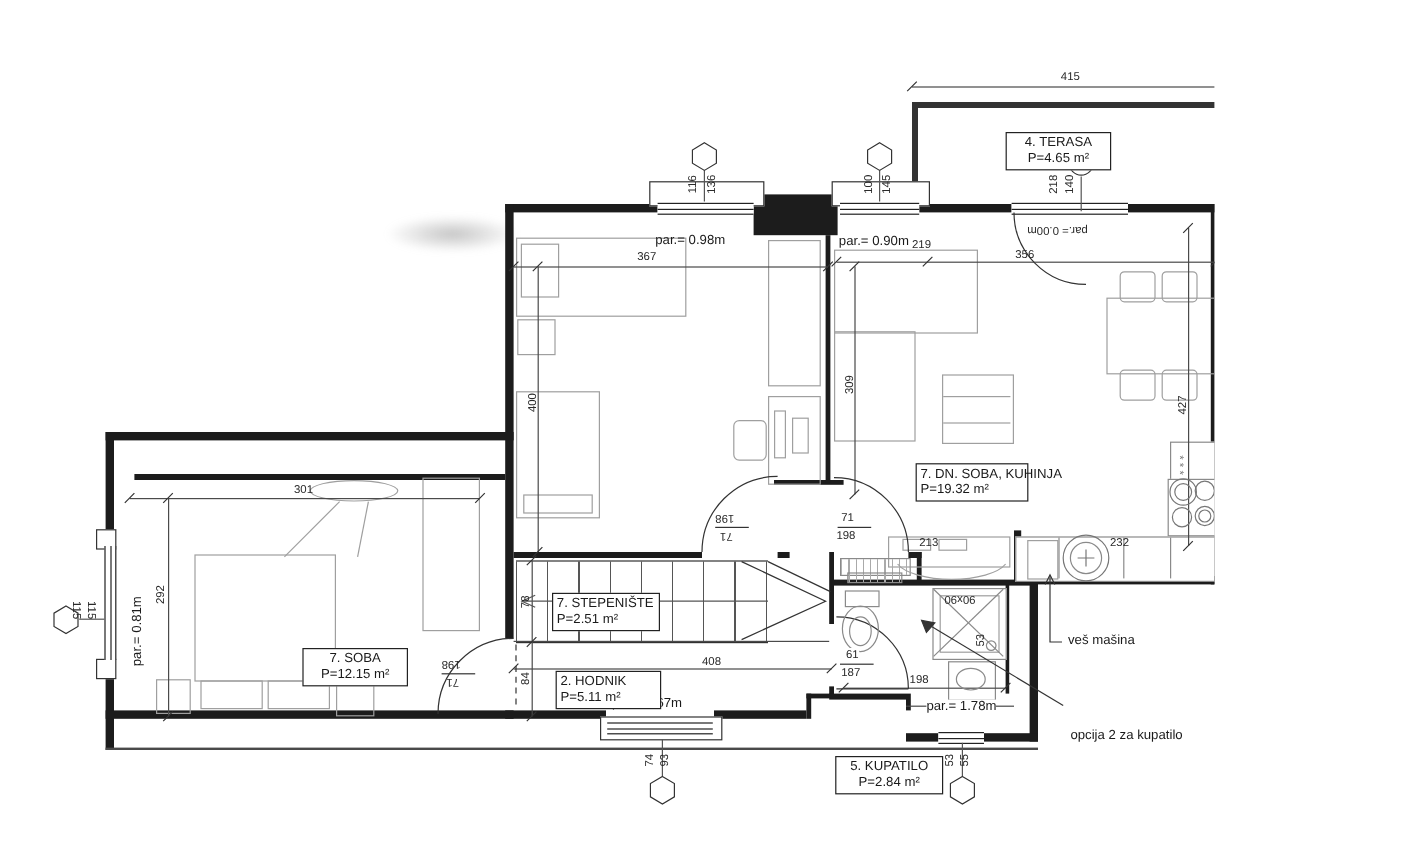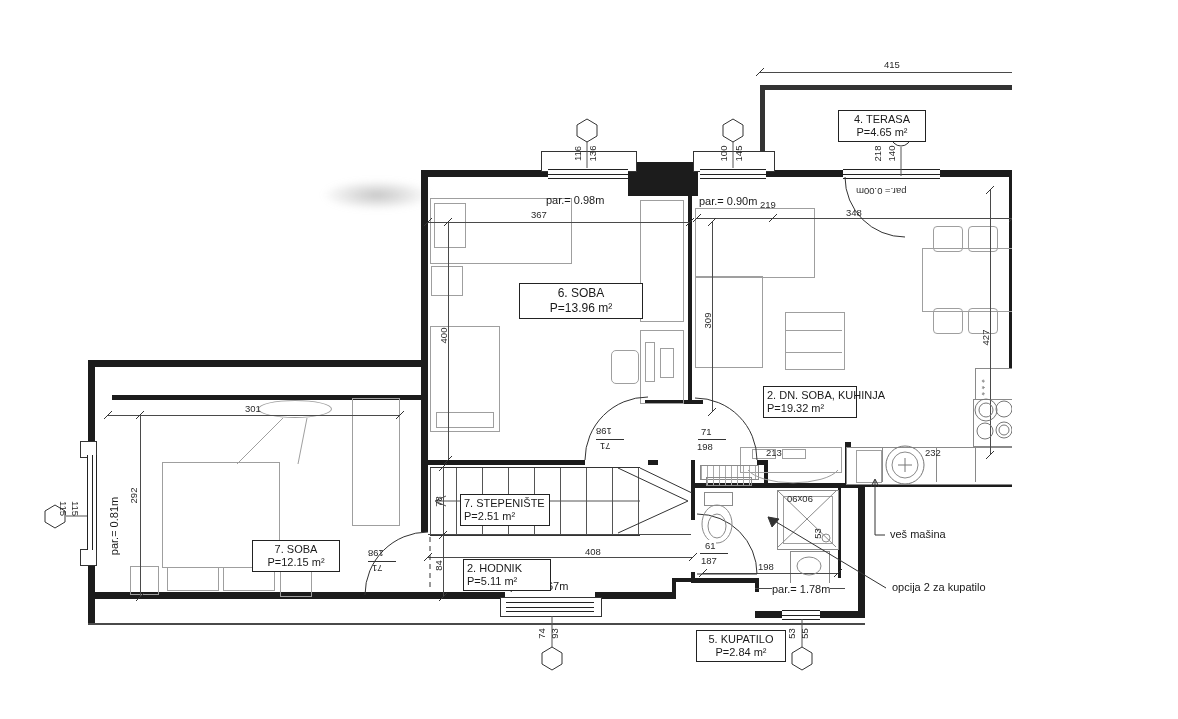--- a/index.html
+++ b/index.html
@@ -227,21 +227,21 @@
   <div class="d rv" style="left:585px;top:148px;">136</div>
   <div class="d rv" style="left:716px;top:148px;">100</div>
   <div class="d rv" style="left:731px;top:148px;">145</div>
   <div class="d rv" style="left:884px;top:148px;">140</div>
   <div class="d rv" style="left:870px;top:148px;">218</div>
   <div class="d ud" style="left:856px;top:186px;">par.= 0.00m</div>
   <div class="t" style="left:546px;top:194px;">par.= 0.98m</div>
   <div class="d" style="left:531px;top:209px;">367</div>
   <div class="t" style="left:699px;top:195px;">par.= 0.90m</div>
   <div class="d" style="left:760px;top:199px;">219</div>
-  <div class="d" style="left:846px;top:207px;">348</div>
+  <div class="d" style="left:846px;top:207px;">356</div>
   <div class="d rv" style="left:436px;top:330px;">400</div>
   <div class="d rv" style="left:700px;top:315px;">309</div>
   <div class="d rv" style="left:978px;top:332px;">427</div>
   <div class="d" style="left:245px;top:403px;">301</div>
   <div class="d rv" style="left:126px;top:490px;">292</div>
   <div class="t rv" style="left:85px;top:520px;">par.= 0.81m</div>
   <div class="d rv2" style="left:56px;top:503px;">115</div>
   <div class="d rv2" style="left:68px;top:503px;">115</div>
   <div class="d rv" style="left:433px;top:496px;">78</div>
   <div class="d rv" style="left:433px;top:560px;">84</div>
@@ -273,41 +273,37 @@
   <div class="d rv" style="left:536px;top:628px;">74</div>
   <div class="d rv" style="left:549px;top:628px;">93</div>
   <div class="d rv" style="left:786px;top:628px;">53</div>
   <div class="d rv" style="left:799px;top:628px;">55</div>
   <div class="d rv2" style="left:974px;top:382px;color:#777;">* * *</div>
 
   <div class="box" style="left:838px;top:110px;width:80px;">
     <div>4. TERASA</div>
     <div>P=4.65  m²</div>
   </div>
-  <div class="box" style="left:519px;top:283px;width:116px;font-size:12px;line-height:15px;">
-    <div>6. SOBA</div>
-    <div>P=13.96 m²</div>
-  </div>
   <div class="box" style="left:763px;top:386px;width:86px;text-align:left;overflow:visible;">
-    <div>2. DN. SOBA, KUHINJA</div>
+    <div>7. DN. SOBA, KUHINJA</div>
     <div>P=19.32 m²</div>
   </div>
   <div class="box" style="left:252px;top:540px;width:80px;">
     <div>7. SOBA</div>
     <div>P=12.15 m²</div>
   </div>
   <div class="box" style="left:460px;top:494px;width:82px;text-align:left;overflow:visible;">
     <div>7. STEPENIŠTE</div>
     <div>P=2.51  m²</div>
   </div>
   <div class="box" style="left:463px;top:559px;width:80px;text-align:left;">
     <div>2. HODNIK</div>
     <div>P=5.11  m²</div>
   </div>
   <div class="box" style="left:696px;top:630px;width:82px;">
     <div>5. KUPATILO</div>
     <div>P=2.84  m²</div>
   </div>
 
   <div class="t" style="left:890px;top:528px;">veš mašina</div>
-  <div class="t" style="left:892px;top:581px;">opcija 2 za kupatilo</div>
+  <div class="t" style="left:892px;top:607px;">opcija 2 za kupatilo</div>
 
 </div>
 
 </body></html>

